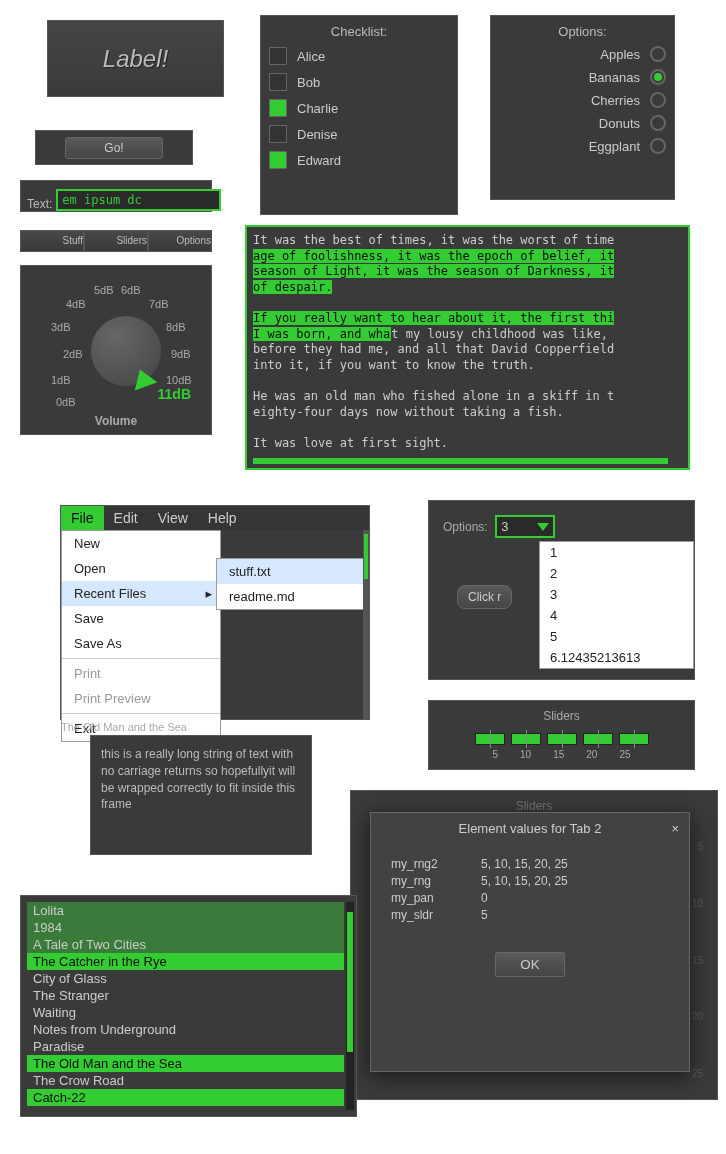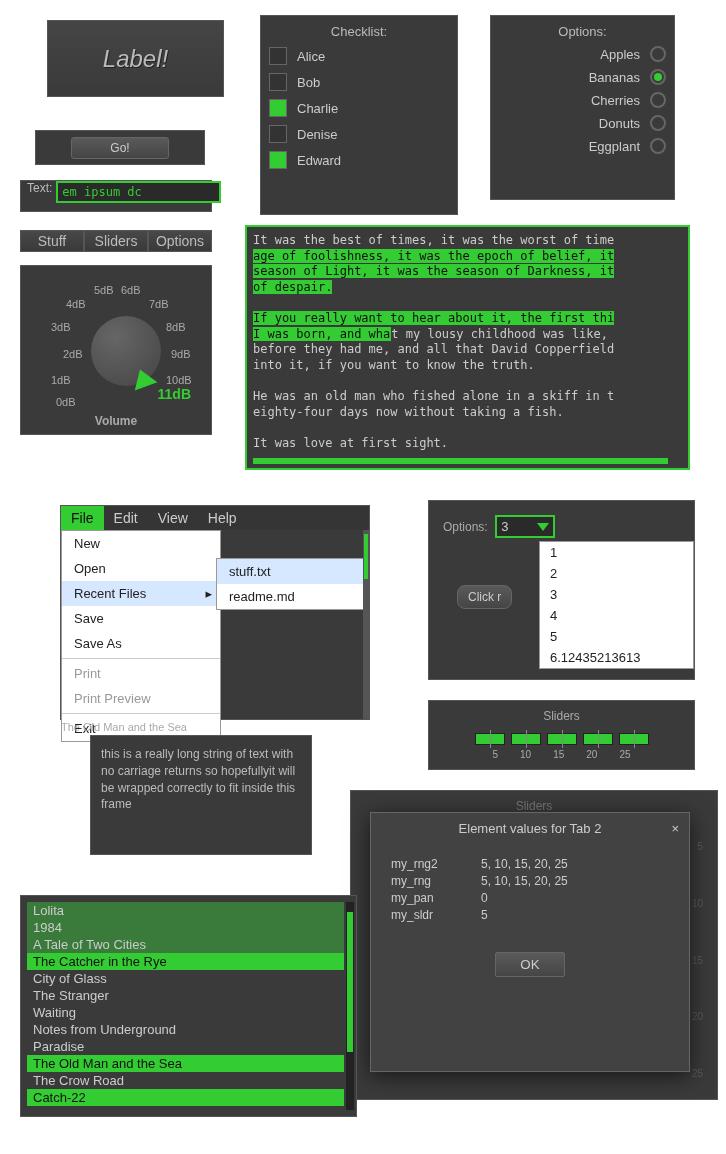--- a/index.html
+++ b/index.html
@@ -1,26 +1,26 @@
 <!DOCTYPE html>
 <html><head>
 <meta charset="utf-8">
 <style>
 * { box-sizing: border-box; margin: 0; padding: 0; }
 body { background: #fff; font-family: Arial, sans-serif; width: 726px; height: 1154px; position: relative; font-size: 13px; color: #ccc; }
 .panel { position: absolute; background: #3a3a3a; border: 1px solid #555; }
 .label-box { left: 20px; top: 20px; width: 177px; height: 77px; display: flex; align-items: center; justify-content: center; background: linear-gradient(#454545,#3a3a3a); border: 1px solid #555; margin-left: 27px; }
 .label-text { font-size: 24px; color: #bbb; text-shadow: 1px 1px 0 #222; font-style: italic; }
-.go-panel { left: 35px; top: 130px; width: 170px; height: 35px; display: flex; align-items: center; justify-content: center; }
+.go-panel { left: 35px; top: 130px; width: 158px; height: 35px; display: flex; align-items: center; justify-content: center; }
 .go-btn { background: linear-gradient(#5a5a5a,#454545); border: 1px solid #666; color: #ccc; padding: 3px 38px; border-radius: 3px; cursor: pointer; font-size: 12px; }
-.text-panel { left: 20px; top: 180px; width: 192px; height: 32px; display: flex; align-items: flex-start; padding: 0 6px; }
+.text-panel { left: 20px; top: 180px; width: 192px; height: 32px; display: flex; align-items: flex-end; padding: 0 6px; }
 .text-label { font-size: 12px; color: #bbb; margin-right: 4px; }
 .text-input { flex: 1; background: #2a2a2a; border: 2px solid #3c3; color: #3c3; font-family: monospace; font-size: 12px; padding: 2px 4px; }
 .tabs-panel { left: 20px; top: 230px; width: 192px; height: 22px; display: flex; }
-.tab { flex: 1; text-align: center; font-size: 14px; color: #bbb; background: linear-gradient(#484848,#3a3a3a); border: 1px solid #555; line-height: 20px; cursor: pointer; }
+.tab { flex: 1; text-align: right; font-size: 10px; color: #bbb; background: linear-gradient(#484848,#3a3a3a); border: 1px solid #555; line-height: 20px; cursor: pointer; }
 .knob-panel { left: 20px; top: 265px; width: 192px; height: 170px; }
 .knob { position: absolute; left: 70px; top: 50px; width: 70px; height: 70px; border-radius: 50%; background: radial-gradient(circle at 35% 30%, #666, #444); }
 .knob-mark { position: absolute; left: 110px; top: 103px; width: 0; height: 0; border-left: 12px solid transparent; border-right: 12px solid transparent; border-bottom: 18px solid #3c3; transform: rotate(-20deg); }
 .knob-label { position: absolute; font-size: 11px; color: #aaa; }
 .knob-val { position: absolute; right: 20px; top: 120px; color: #3c3; font-weight: bold; font-size: 14px; }
 .knob-title { position: absolute; bottom: 6px; left: 0; right: 0; text-align: center; font-size: 12px; color: #aaa; font-weight: bold; }
 .checklist { left: 260px; top: 15px; width: 198px; height: 200px; padding: 8px; }
 .checklist-title { text-align: center; color: #bbb; margin-bottom: 8px; }
 .check-item { display: flex; align-items: center; margin: 8px 0; }
 .check-box { width: 18px; height: 18px; border: 1px solid #666; margin-right: 10px; background: #333; }

